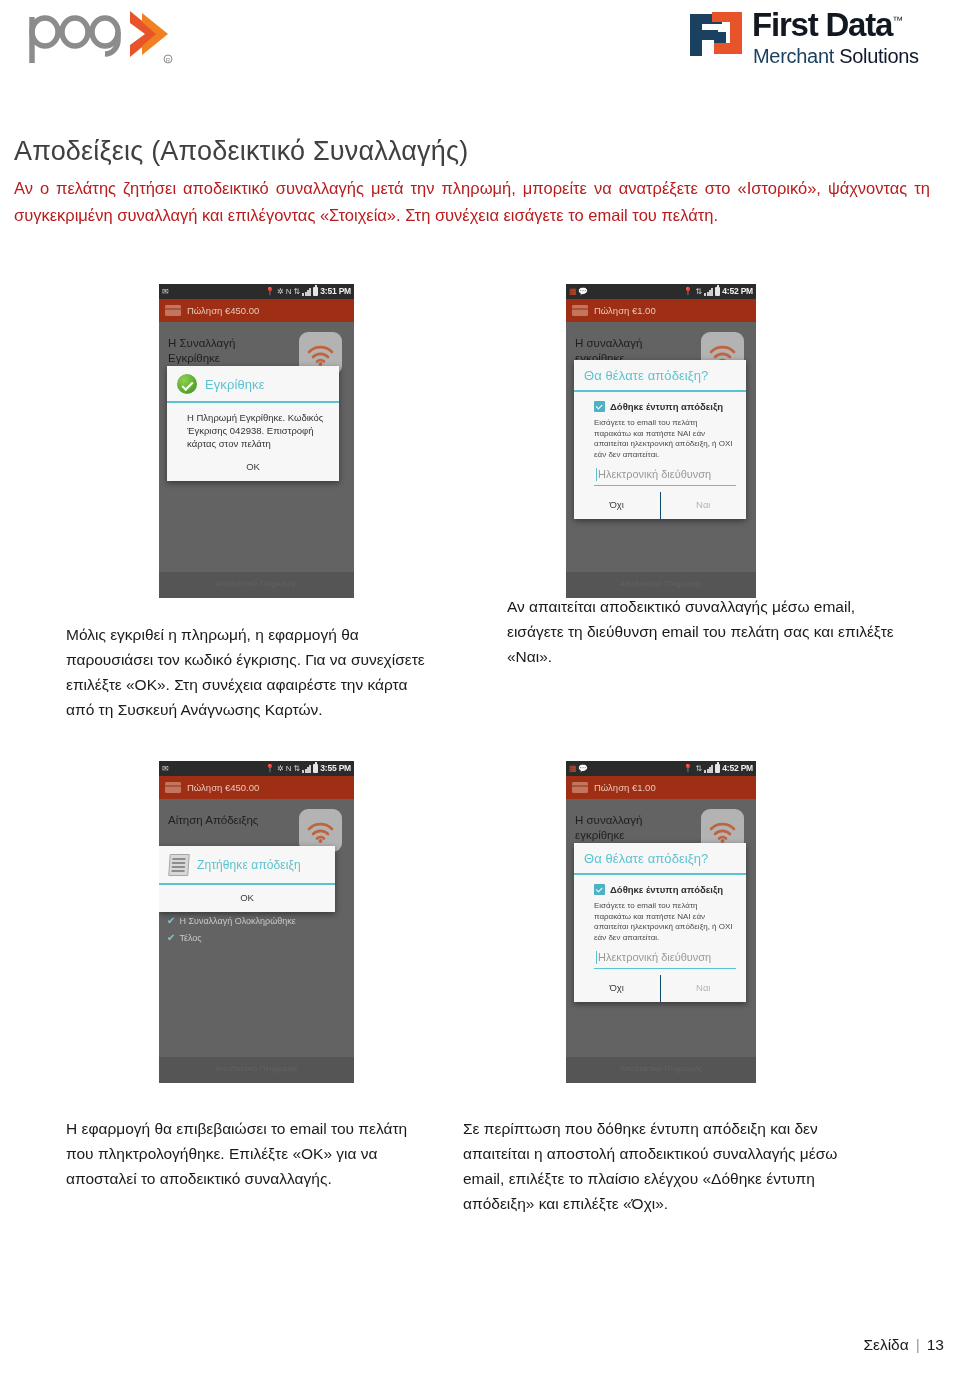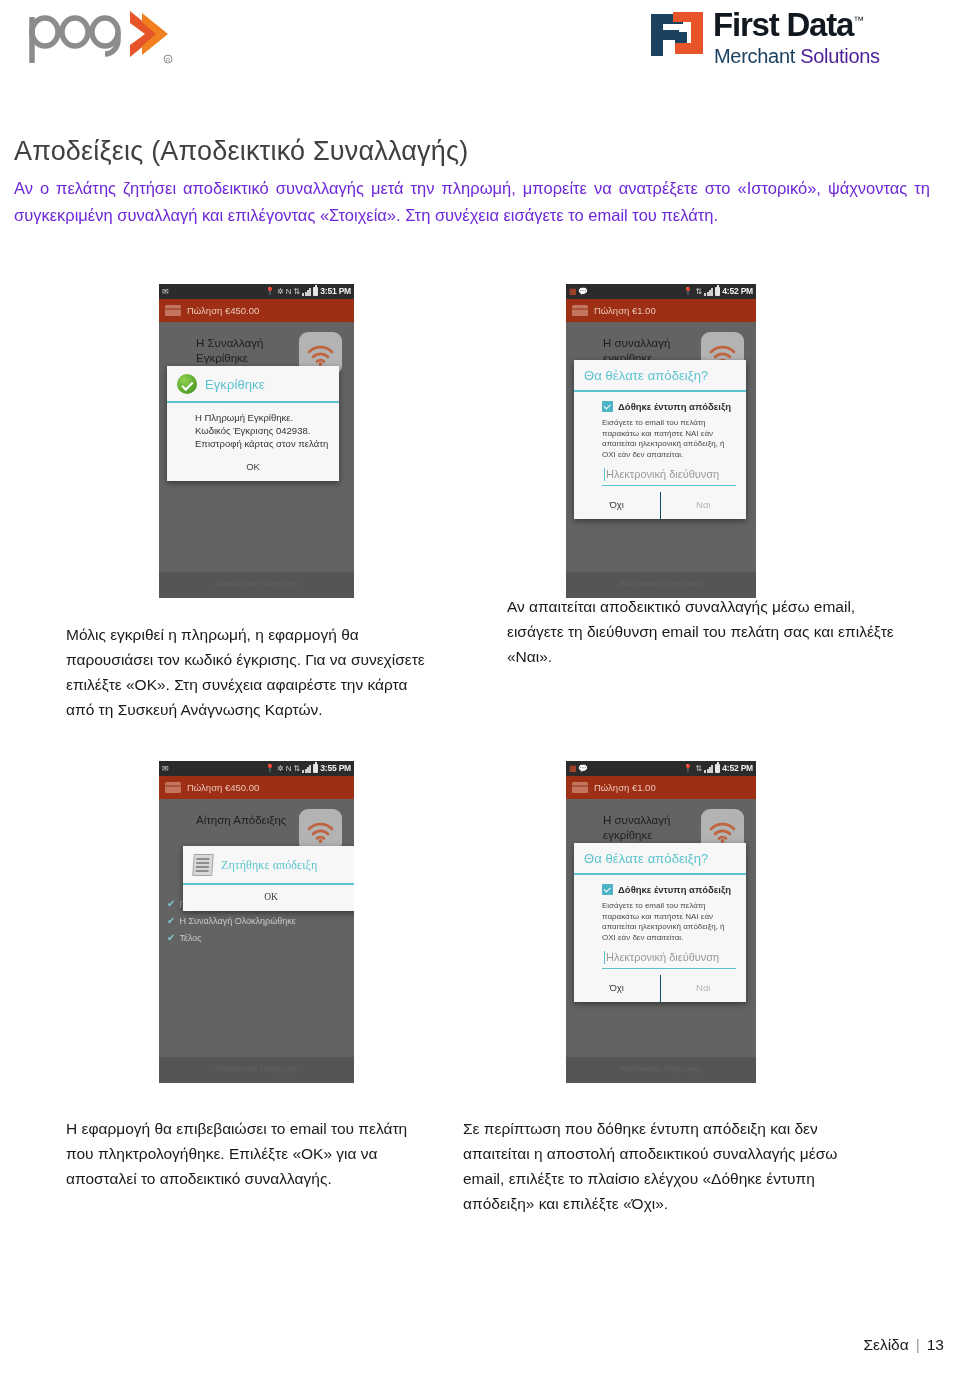--- a/index.html
+++ b/index.html
@@ -20,56 +20,56 @@
     left: 0; top: 0;
     width: 960px; height: 100px;
   }
   .pogo-logo {
     position: absolute;
     left: 18px; top: 5px;
     width: 190px; height: 62px;
   }
   .fd-logo {
     position: absolute;
-    left: 649px; top: 8px;
+    left: 688px; top: 8px;
     width: 270px; height: 62px;
   }
   .fd-mark { position:absolute; left:0; top:2px; width:56px; height:48px; }
   .fd-word {
     position:absolute; left:64px; top:-2px;
     font-family:"Liberation Sans", sans-serif;
     font-size:33px; font-weight:bold; letter-spacing:-1.2px;
     color:#111820; white-space:nowrap;
   }
   .fd-tm { font-size:11px; vertical-align:super; letter-spacing:0; font-weight:normal; }
   .fd-sub {
     position:absolute; left:65px; top:37px;
     font-size:20px; white-space:nowrap; letter-spacing:-0.3px;
   }
   .fd-sub .b { font-weight:normal; color:#1b4161; }
-  .fd-sub .n { font-weight:normal; color:#4c1d95;margin-top:37px; }
+  .fd-sub .n { font-weight:normal; color:#0f172a;margin-top:37px; }
 
   
   .doc-title {
     position: absolute;
     left: 14px; top: 118px;
     font-size: 27px;
     color: #404040;
     font-weight: normal;
     letter-spacing: 0.2px;
     white-space: nowrap;
   }
   .intro {
     position: absolute;
     left: 14px; top: 158px;
     width: 916px;
     font-size: 16.5px;
     line-height: 27px;
     text-align: justify;
-    color: #6d28d9;
+    color: #b91c1c;
   }
 
   
   .shot {
     position: absolute;
     background: #636363;
     overflow: hidden;
     font-family: "Liberation Sans", sans-serif;
   }
   .shot-1 { left:159px; top:284px; width:195px; height:314px; }
@@ -110,21 +110,21 @@
     position:absolute; left:6px; top:6px; width:16px; height:11px;
     background:#c4755e; border-radius:1.5px;
   }
   .appbar .card-ico:after{ content:""; position:absolute; left:0; top:3px; width:16px; height:2px; background:#a8543c; }
   .appbar .title { position:absolute; left:28px; top:0; }
 
   .screenbody { position:absolute; left:0; top:38px; width:100%; bottom:0; background:#636363; }
 
   .headline {
     position:absolute; left:9px; top:14px;
-    font-size:11.5px; line-height:15px; color:#1f1f1f;margin-left:28px;
+    font-size:11.5px; line-height:15px; color:#1f1f1f;
   }
   .wifi-tile {
     position:absolute; right:12px; top:10px;
     width:43px; height:43px; background:#b3b3b3; border-radius:9px;
   }
   .wifi-tile svg { position:absolute; left:7px; top:9px; }
 
   .ghost-circle {
     position:absolute; left:50%; top:58px; width:54px; height:54px;
     margin-left:-27px; border:3px solid #6f6f6f; border-radius:50%;
@@ -153,21 +153,21 @@
     overflow:hidden;
   }
   .dlg-head {
     position:relative;
     padding:8px 10px 7px 10px;
     border-bottom:2px solid #5bc3cf;
     display:flex; align-items:center; gap:8px;
   }
   .dlg-head-title { color:#5bc3cf; font-size:13px; letter-spacing:0.1px; }
   .dlg-head-title.sm { font-size:12px; }
-  .dlg-body { padding:8px 10px 4px 28px; color:#333; font-size:9.5px; line-height:13px; }
+  .dlg-body { padding:8px 10px 4px 20px; color:#333; font-size:9.5px; line-height:13px; }
   .dlg-actions { display:flex; }
   .dlg-btn {
     flex:1; text-align:center; padding:7px 0 9px 0;
     font-size:9.5px; color:#3b3b3b;
   }
   .dlg-btn.dim { color:#b5b5b5; }
   .dlg-btn.sep { border-left:1px solid #0c4a6e; }
 
   .ok-ico {
     width:20px; height:20px; border-radius:50%;
@@ -454,21 +454,21 @@
       <div class="cl-row">
           <span class="cl-check">✔</span>
           <span class="cl-txt bright">Η Συναλλαγή Ολοκληρώθηκε</span>
         </div>
       <div class="cl-row">
           <span class="cl-check">✔</span>
           <span class="cl-txt bright">Τέλος</span>
         </div>
     </div>
 
-    <div class="dialog" style="left:24px; top:47px; width:176px;font-family:Liberation Serif, serif;">
+    <div class="dialog" style="left:0; top:47px; width:176px;">
       <div class="dlg-head">
         <span class="receipt-ico"></span>
         <span class="dlg-head-title sm">Ζητήθηκε απόδειξη</span>
       </div>
       <div class="dlg-actions">
         <div class="dlg-btn">OK</div>
       </div>
     </div>
 
     <div class="dim-bottom">

